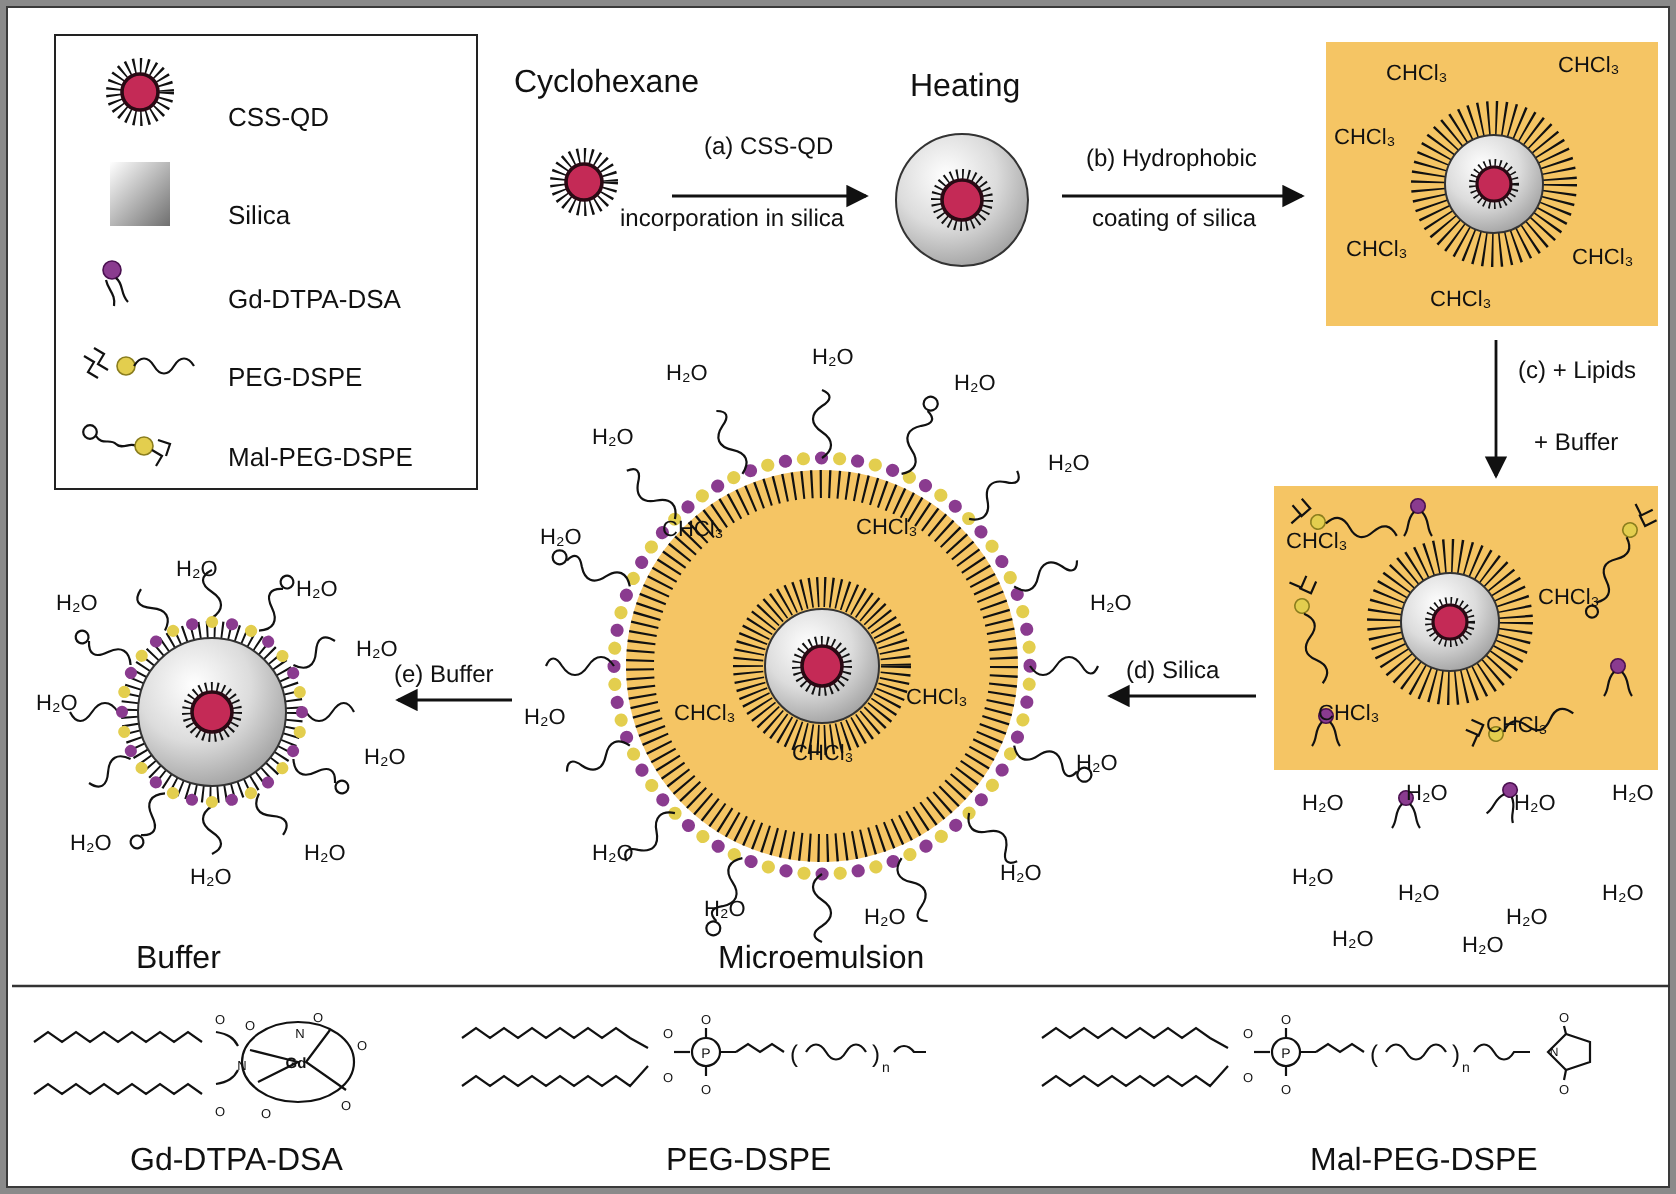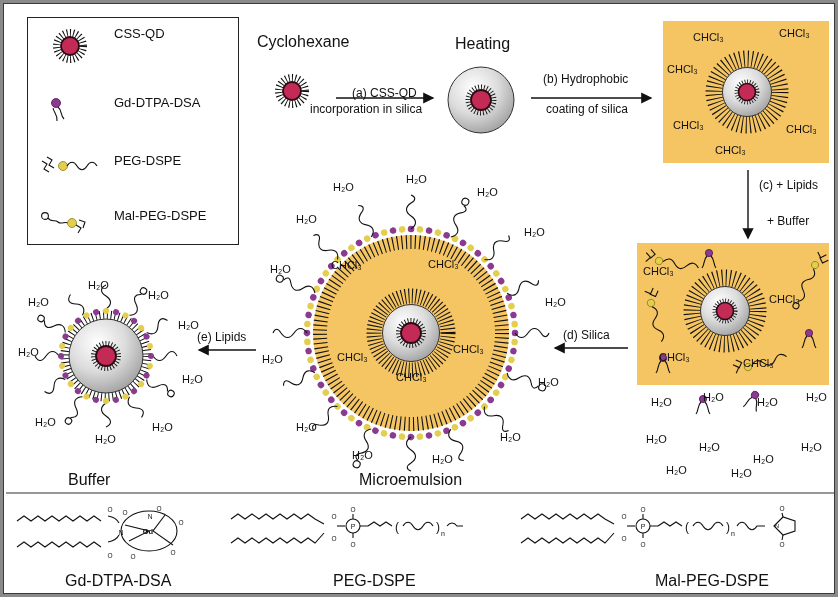--- a/index.html
+++ b/index.html
@@ -7,21 +7,21 @@
        box-shadow:inset 0 0 0 1px #3a3a3a;box-sizing:border-box;overflow:hidden;
        font-family:"Liberation Sans","DejaVu Sans",sans-serif;color:#111;}
   svg.layer{position:absolute;left:0;top:0;}
   svg text{font-family:"Liberation Sans","DejaVu Sans",sans-serif;fill:#111;}
   .lbl{position:absolute;font-size:12px;line-height:1.1;white-space:nowrap;color:#111;}
   .sm{font-size:11px;}
   .name{font-size:16px;}
   .legend{position:absolute;left:24px;top:14px;width:212px;height:228px;border:1px solid #222;
           background:#fff;box-sizing:border-box;padding:8px 10px;display:flex;flex-direction:column;
           justify-content:space-between;}
-  .lrow{display:flex;align-items:flex-start;gap:12px;}
+  .lrow{display:flex;align-items:flex-end;gap:12px;}
   .licon{width:64px;display:flex;justify-content:center;}
   .ltext{font-size:13px;}
 </style>
 </head>
 <body>
 
 <div id="fig">
 
 <svg width="0" height="0" style="position:absolute" aria-hidden="true">
   <defs>
@@ -244,20 +244,28 @@
     <span class="licon">
           <svg width="44" height="40">
       <circle cx="22" cy="20" r="13" fill="none" stroke="#111" stroke-width="8" stroke-dasharray="1 2.2"></circle>
       <circle cx="22" cy="20" r="9" fill="#C42A56" stroke="#2a0a14" stroke-width="1.8"></circle>
     </svg>
         </span>
     <span class="ltext">CSS-QD</span>
   </div>
   <div class="lrow">
     <span class="licon">
+          <svg width="44" height="36">
+      <rect x="7" y="2" width="30" height="32" fill="url(#sqg)"></rect>
+    </svg>
+        </span>
+    <span class="ltext">Silica</span>
+  </div>
+  <div class="lrow">
+    <span class="licon">
           <svg width="56" height="30">
       <circle cx="14" cy="8" r="4.5" fill="#8A3B8F" stroke="#4a1050" stroke-width="0.8"></circle>
       <path d="M16 12 C20 15 18 20 22 24" fill="none" stroke="#111" stroke-width="1.1"></path>
       <path d="M11 13 C12 18 16 20 15 26" fill="none" stroke="#111" stroke-width="1.1"></path>
     </svg>
         </span>
     <span class="ltext">Gd-DTPA-DSA</span>
   </div>
   <div class="lrow">
     <span class="licon">
@@ -279,28 +287,28 @@
       <path d="M37 17 l5 3 l-3 5" fill="none" stroke="#111" stroke-width="1.1"></path>
       <path d="M40 12 l6 2 l-2 6" fill="none" stroke="#111" stroke-width="1.1"></path>
     </svg>
         </span>
     <span class="ltext">Mal-PEG-DSPE</span>
   </div>
 </div>
 
 <span class="lbl name" style="left:254px;top:30px">Cyclohexane</span>
 <span class="lbl name" style="left:452px;top:32px">Heating</span>
-<span class="lbl" style="left:349px;top:84px">(a) CSS-QD</span>
+<span class="lbl" style="left:349px;top:64px">(a) CSS-QD</span>
 <span class="lbl" style="left:307px;top:100px">incorporation in silica</span>
 <span class="lbl" style="left:540px;top:70px">(b) Hydrophobic</span>
 <span class="lbl" style="left:543px;top:100px">coating of silica</span>
 <span class="lbl" style="left:756px;top:176px">(c) + Lipids</span>
 <span class="lbl" style="left:764px;top:212px">+ Buffer</span>
 <span class="lbl" style="left:560px;top:326px">(d) Silica</span>
-<span class="lbl" style="left:194px;top:328px">(e) Lipids</span>
+<span class="lbl" style="left:194px;top:328px">(e) Buffer</span>
 <span class="lbl name" style="left:356px;top:468px">Microemulsion</span>
 <span class="lbl name" style="left:65px;top:468px">Buffer</span>
 <span class="lbl name" style="left:62px;top:569px">Gd-DTPA-DSA</span>
 <span class="lbl name" style="left:330px;top:569px">PEG-DSPE</span>
 <span class="lbl name" style="left:652px;top:569px">Mal-PEG-DSPE</span>
 
 <span class="lbl sm" style="left:690px;top:28px">CHCl₃</span>
 <span class="lbl sm" style="left:776px;top:24px">CHCl₃</span>
 <span class="lbl sm" style="left:664px;top:60px">CHCl₃</span>
 <span class="lbl sm" style="left:670px;top:116px">CHCl₃</span>

